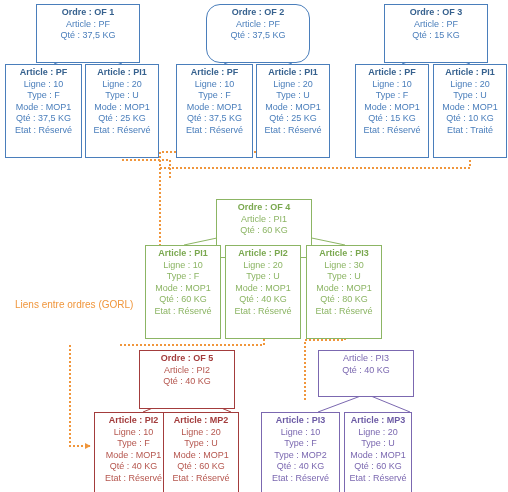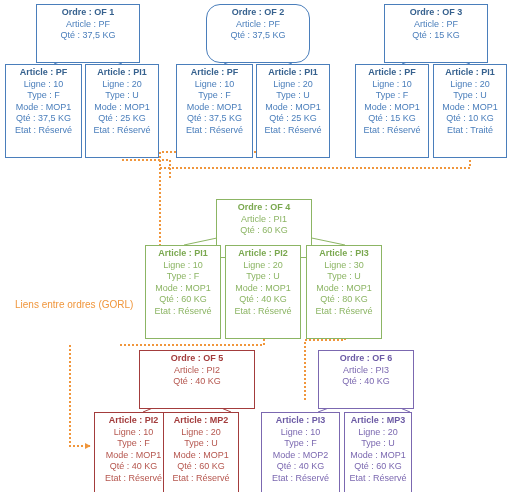--- a/index.html
+++ b/index.html
@@ -219,21 +219,21 @@
   </div>
   <div class="node c-green" style="left:306px; top:245px; width:76px;">
     <span class="ln hd">Article : PI3</span>
     <span class="ln">Ligne : 30</span>
     <span class="ln">Type : U</span>
     <span class="ln">Mode : MOP1</span>
     <span class="ln">Qté : 80 KG</span>
     <span class="ln">Etat : Réservé</span>
   </div>
 
-  <div class="node c-red" style="left:139px; top:350px; width:116px;">
+  <div class="node c-red" style="left:139px; top:350px; width:96px;">
     <span class="ln hd">Ordre : OF 5</span>
     <span class="ln">Article : PI2</span>
     <span class="ln">Qté : 40 KG</span>
   </div>
   <div class="node c-red" style="left:94px; top:412px; width:79px;">
     <span class="ln hd">Article : PI2</span>
     <span class="ln">Ligne : 10</span>
     <span class="ln">Type : F</span>
     <span class="ln">Mode : MOP1</span>
     <span class="ln">Qté : 40 KG</span>
@@ -242,29 +242,28 @@
   <div class="node c-red" style="left:163px; top:412px; width:76px;">
     <span class="ln hd">Article : MP2</span>
     <span class="ln">Ligne : 20</span>
     <span class="ln">Type : U</span>
     <span class="ln">Mode : MOP1</span>
     <span class="ln">Qté : 60 KG</span>
     <span class="ln">Etat : Réservé</span>
   </div>
 
   <div class="node c-purple" style="left:318px; top:350px; width:96px;">
-    <span class="ln hd">Ordre : OF 6</span>
     <span class="ln">Article : PI3</span>
     <span class="ln">Qté : 40 KG</span>
   </div>
   <div class="node c-purple" style="left:261px; top:412px; width:79px;">
     <span class="ln hd">Article : PI3</span>
     <span class="ln">Ligne : 10</span>
     <span class="ln">Type : F</span>
-    <span class="ln">Mode : MOP2</span>
+    <span class="ln">Type : MOP2</span>
     <span class="ln">Qté : 40 KG</span>
     <span class="ln">Etat : Réservé</span>
   </div>
   <div class="node c-purple" style="left:344px; top:412px; width:68px;">
     <span class="ln hd">Article : MP3</span>
     <span class="ln">Ligne : 20</span>
     <span class="ln">Type : U</span>
     <span class="ln">Mode : MOP1</span>
     <span class="ln">Qté : 60 KG</span>
     <span class="ln">Etat : Réservé</span>

